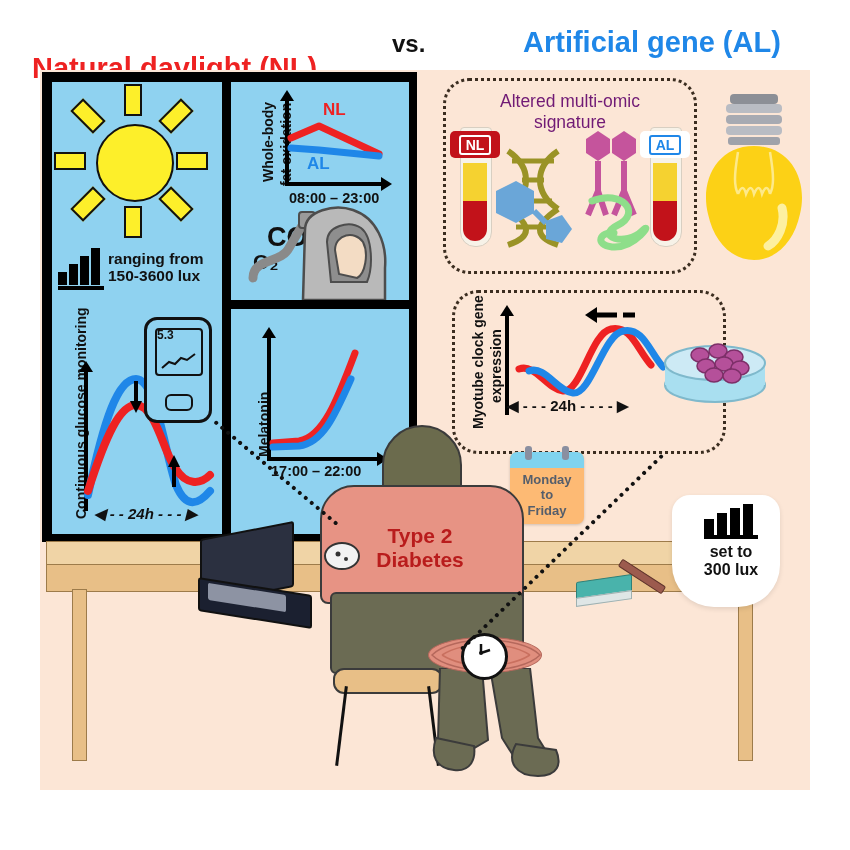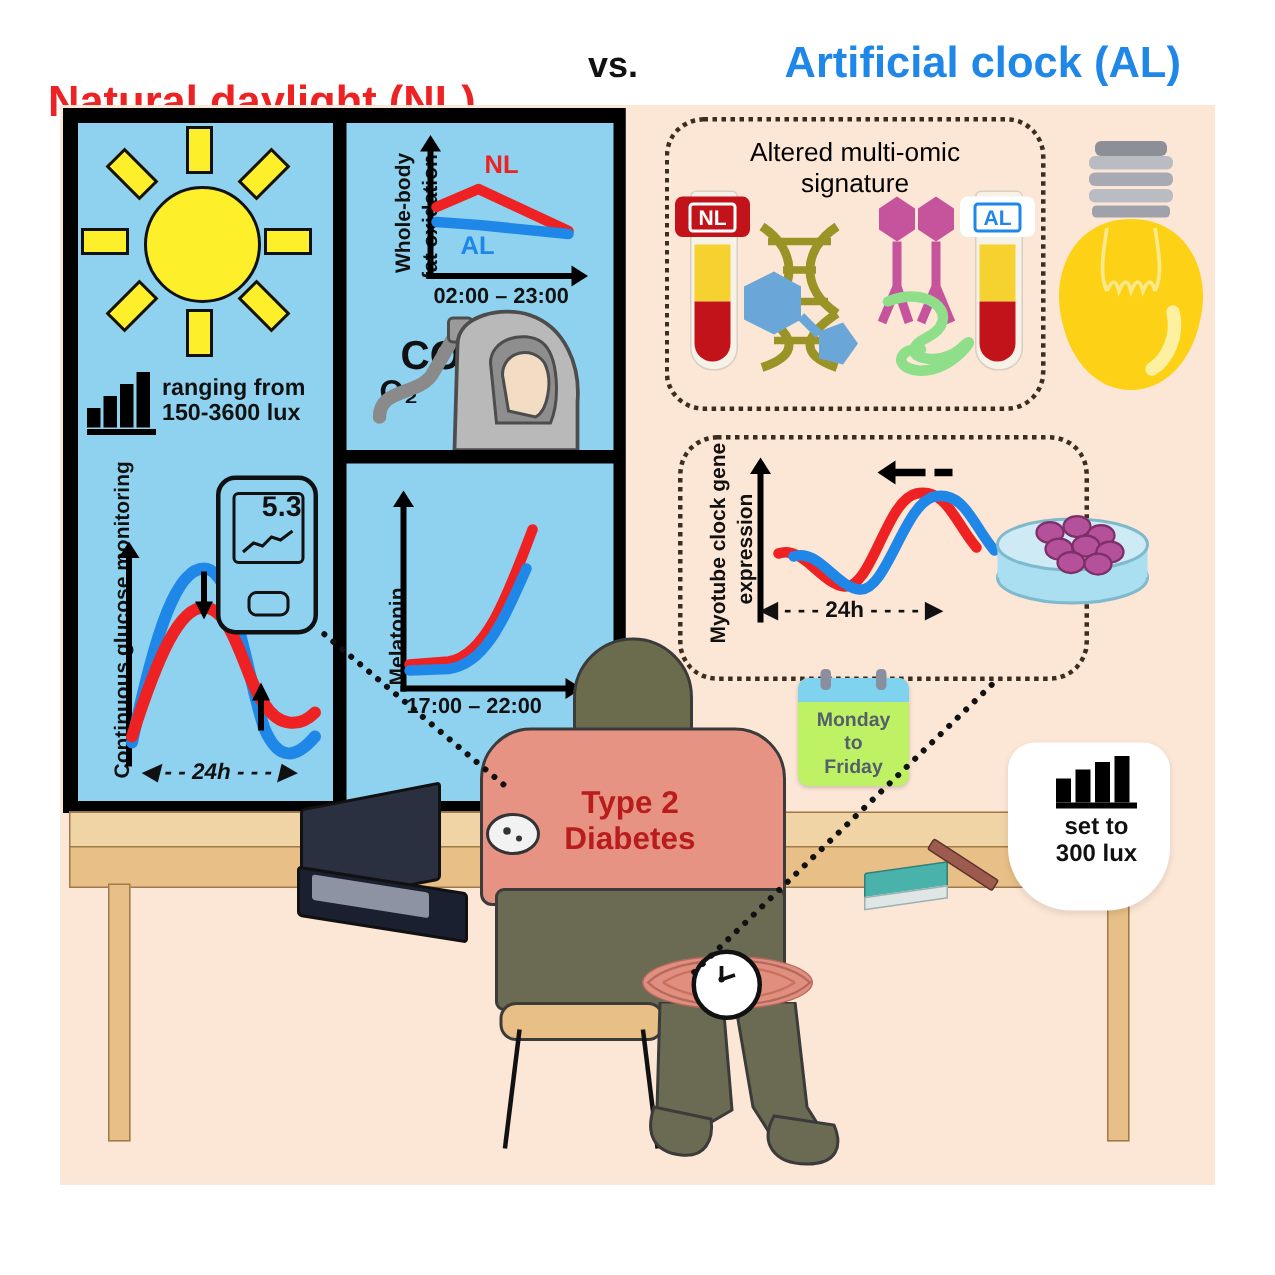--- a/index.html
+++ b/index.html
@@ -55,52 +55,52 @@
         transform-origin:0 0;transform:rotate(-90deg);white-space:nowrap;line-height:1.05;}
   .xlab{position:absolute;font-size:14.5px;font-weight:bold;color:#111;white-space:nowrap;}
   .serlab{position:absolute;font-size:17px;font-weight:bold;white-space:nowrap;}
   .nlc{color:#ee2222;} .alc{color:#1f87e8;}
 
   
   .meter{position:absolute;left:92px;top:8px;width:62px;height:100px;border:3px solid #111;
          border-radius:13px;background:#8fd2f0;}
   .meter-scr{position:absolute;left:8px;top:8px;width:44px;height:44px;border:2.5px solid #111;
              border-radius:4px;background:#8fd2f0;}
-  .meter-val{position:absolute;left:0;top:-2px;width:44px;text-align:right;font-size:19px;
+  .meter-val{position:absolute;left:0;top:-2px;width:44px;text-align:left;font-size:12px;
              font-weight:bold;color:#111;}
   .meter-btn{position:absolute;left:18px;top:74px;width:24px;height:13px;border:2.5px solid #111;
              border-radius:6px;}
 
   
   .dbl{position:absolute;font-size:15px;font-weight:bold;color:#111;white-space:nowrap;}
 
   
   .dbox{position:absolute;border:3px dotted #3b2d20;border-radius:26px;background:#fce6d6;}
   .omic{left:443px;top:78px;width:248px;height:190px;}
   .clock{left:452px;top:290px;width:268px;height:158px;}
   .omic-title{position:absolute;left:0;top:10px;width:248px;text-align:center;font-size:17.5px;
-              color:#000000;line-height:1.18;}
+              color:#701a75;line-height:1.18;}
   .tube{position:absolute;width:30px;height:118px;}
   .tube-body{position:absolute;left:0;top:0;width:30px;height:118px;background:#f7f2e8;
              border-radius:4px 4px 15px 15px;border:1px solid #d8cfc2;}
   .tube-ser{position:absolute;left:3px;top:36px;width:24px;height:38px;background:#f5d230;}
   .tube-red{position:absolute;left:3px;top:74px;width:24px;height:40px;background:#c2121a;
             border-radius:0 0 12px 12px;}
   .tube-tag{position:absolute;left:-10px;top:4px;width:50px;height:27px;background:#c2121a;
             border-radius:5px;display:flex;align-items:center;justify-content:center;}
   .tube-tag b{font-size:14px;color:#fff;background:#c2121a;border:2px solid #fff;
               border-radius:3px;padding:0 5px;line-height:16px;}
   .tag-al{background:#fff !important;}
   .tag-al b{color:#1f87e8;background:#fff;border-color:#1f87e8;}
 
   .myo-ylab{position:absolute;font-size:14px;font-weight:bold;color:#111;
             transform-origin:0 0;transform:rotate(-90deg);white-space:nowrap;line-height:1.12;}
 
   
-  .cal{position:absolute;left:532px;top:452px;width:74px;height:72px;background:#bef264;
+  .cal{position:absolute;left:510px;top:452px;width:74px;height:72px;background:#fdba74;
        border-radius:7px;box-shadow:0 1px 3px rgba(0,0,0,.18);}
   .cal-top{position:absolute;left:0;top:0;width:74px;height:16px;background:#7fd3ef;
            border-radius:7px 7px 0 0;}
   .cal-ring{position:absolute;top:-6px;width:7px;height:14px;background:#8a8fa0;border-radius:3px;}
   .cal-txt{position:absolute;left:0;top:20px;width:74px;text-align:center;font-size:13px;
            font-weight:bold;color:#555e6b;line-height:1.18;}
 
   
   .lamp{position:absolute;left:672px;top:495px;width:108px;height:112px;background:#fff;
         border-radius:18px 18px 42px 42px;box-shadow:0 2px 5px rgba(0,0,0,.10);}
@@ -159,21 +159,21 @@
   .svgwrap{position:absolute;left:0;top:0;}
 </style>
 </head>
 <body>
 
 <div id="stage">
 
   <div class="hdr">
     <span class="hdr-nl">Natural daylight (NL)</span>
     <span class="hdr-vs">vs.</span>
-    <span class="hdr-al">Artificial clock (AL)</span>
+    <span class="hdr-al">Artificial gene (AL)</span>
   </div>
 
   <div class="peach"></div>
 
   <div class="board">
 
     <div class="cell c-tl">
       <div class="sun-core"></div>
       <div class="ray r-n"></div>
       <div class="ray r-s"></div>
@@ -209,21 +209,21 @@
       <div class="arrow-up" style="left:49px;top:8px;"></div>
       <div class="axis-h" style="left:54px;top:100px;width:98px;"></div>
       <div class="arrow-rt" style="left:150px;top:95px;"></div>
 
       <svg class="svgwrap" width="178" height="218">
         <polyline points="60,56 88,44 148,72" fill="none" stroke="#ee2222" stroke-width="7" stroke-linecap="round" stroke-linejoin="round"></polyline>
         <polyline points="60,66 88,68 148,74" fill="none" stroke="#1f87e8" stroke-width="7" stroke-linecap="round" stroke-linejoin="round"></polyline>
       </svg>
       <span class="serlab nlc" style="left:92px;top:18px;">NL</span>
       <span class="serlab alc" style="left:76px;top:72px;">AL</span>
-      <span class="xlab" style="left:58px;top:108px;">02:00 – 23:00</span>
+      <span class="xlab" style="left:58px;top:108px;">08:00 – 23:00</span>
 
       <span style="position:absolute;left:36px;top:140px;font-size:27px;font-weight:bold;color:#111;">CO₂</span>
       <span style="position:absolute;left:22px;top:168px;font-size:21px;font-weight:bold;color:#111;">O₂</span>
       <svg class="svgwrap" width="178" height="218">
         <path d="M22,196 C22,176 50,182 58,166 L72,142" fill="none" stroke="#8a8a8a" stroke-width="9" stroke-linecap="round"></path>
         <rect x="68" y="130" width="16" height="16" rx="3" fill="#9a9a9a" stroke="#4d4d4d" stroke-width="2"></rect>
         <path d="M74,148 C74,128 104,122 122,128 C146,136 156,162 154,186 L154,218 L72,218 Z" fill="#b9b9b9" stroke="#4d4d4d" stroke-width="2.5"></path>
         <path d="M96,160 C96,144 118,138 130,146 C142,155 142,186 136,200 L100,200 Z" fill="#8e8e8e" stroke="#4d4d4d" stroke-width="2"></path>
         <path d="M104,168 C104,152 124,148 132,160 C138,172 134,192 126,196 L108,192 Z" fill="#f3dcc4" stroke="#4d4d4d" stroke-width="2"></path>
       </svg>

